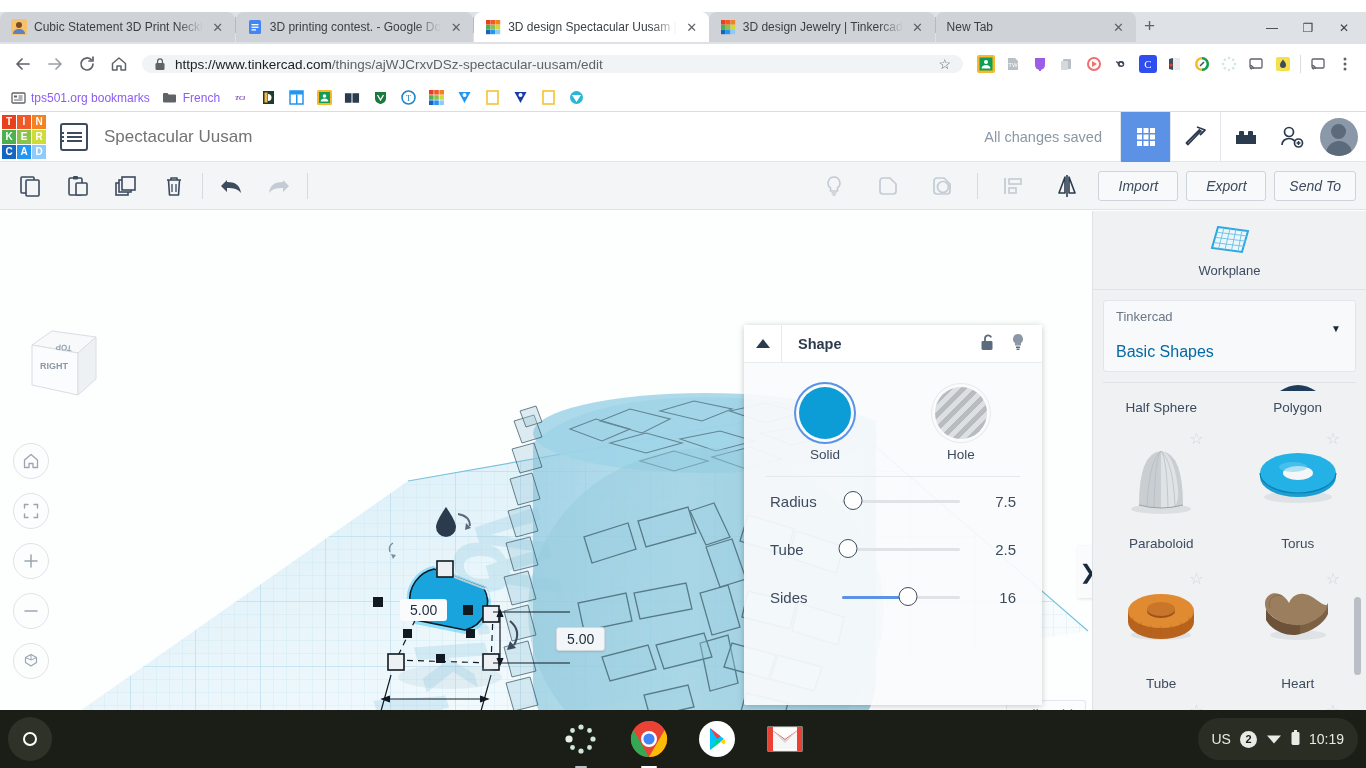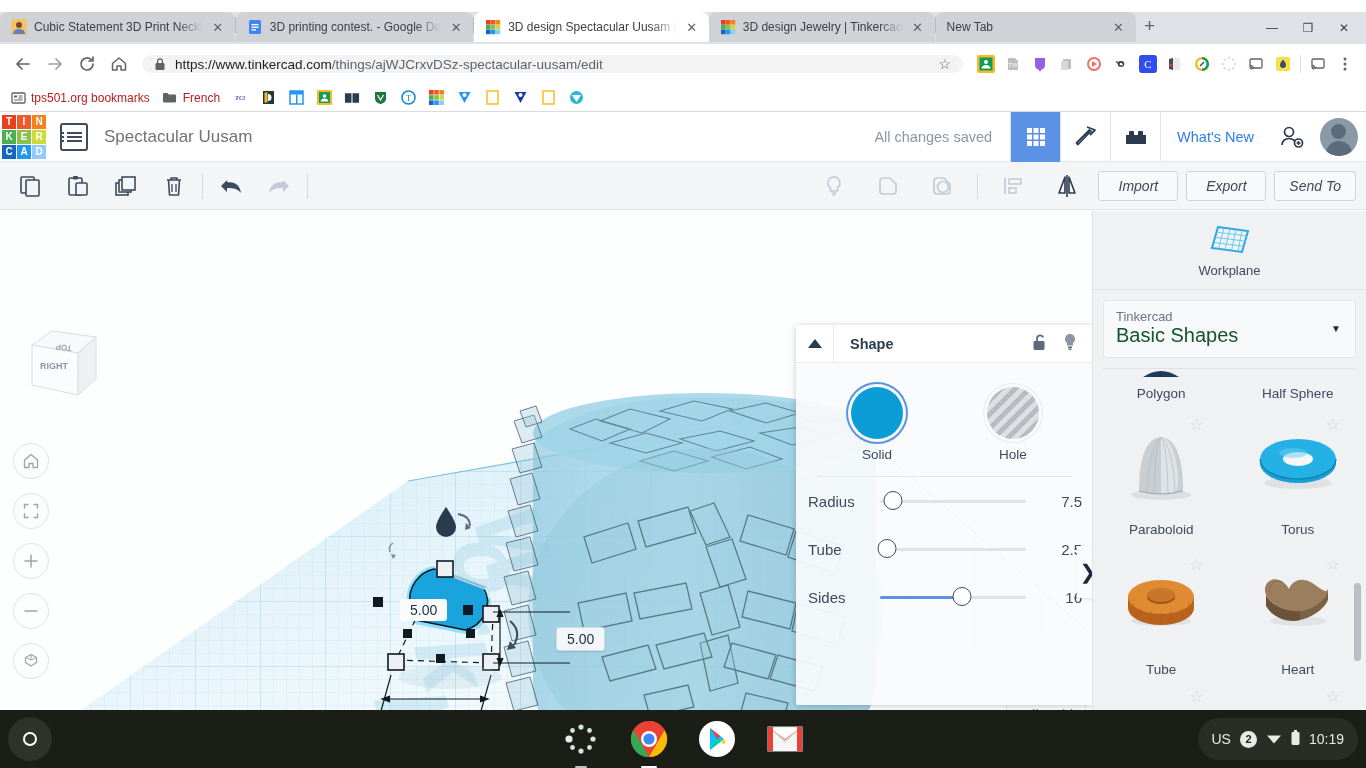--- a/index.html
+++ b/index.html
@@ -52,21 +52,21 @@
     margin: 0 6px; font-size: 13.5px; color: #202124;
   }
   .omni-url .dim { color: #5f6368; }
   .omni-star { margin-left: auto; color: #5f6368; font-size: 14px; }
   .ext-icons { display: flex; align-items: center; gap: 1px; padding-left: 2px; }
   .ext-icons > * { width: 26px; height: 26px; display: flex; align-items: center; justify-content: center; }
   .vdivider { width: 1px; height: 18px; background: #dadce0; margin: 0 3px; }
 
   .bookmarks-bar {
     height: 28px; background: #ffffff; display: flex; align-items: center;
-    padding: 0 10px; gap: 12px; font-size: 12px; color: #b91c1c;
+    padding: 0 10px; gap: 12px; font-size: 12px; color: #8b5cf6;
     border-bottom: 1px solid #dadce0;
   }
   .bm { display: flex; align-items: center; gap: 5px; white-space: nowrap; }
   .bm-ic { width: 16px; height: 16px; display:flex; align-items:center; justify-content:center; }
 
   
   .app { position: relative; width: 1366px; height: 668px; background: #fff; }
 
   .tc-header {
     height: 50px; background: #ffffff; display: flex; align-items: center;
@@ -126,41 +126,41 @@
   }
   .snap-row { position: absolute; right: 6px; bottom: 10px; display: flex; align-items: center; gap: 10px; }
   .snap-label { font-size: 14px; color: #5b6876; }
   .snap-select {
     height: 28px; padding: 0 8px 0 10px; background: #f7f9fa; border: 1px solid #d6dbe1; border-radius: 3px;
     font-size: 14px; color: #3d4b5e; display: flex; align-items: center; gap: 16px;
   }
 
   
   .shape-panel {
-    position: absolute; left: 796px; top: 213px; width: 298px; height: 380px;
+    position: absolute; left: 744px; top: 213px; width: 298px; height: 380px;
     background: rgba(250,251,252,0.93); box-shadow: 0 1px 6px rgba(0,0,0,.22); border-radius: 2px;
   }
   .sp-head { height: 38px; display: flex; align-items: center; background: #fff; border-bottom: 1px solid #e7eaee; }
   .sp-collapse { width: 38px; height: 38px; display: flex; align-items: center; justify-content: center; border-right: 1px solid #e7eaee; }
   .sp-title { font-size: 14.5px; font-weight: bold; color: #2b3b4e; margin-left: 16px; }
   .sp-head-icons { margin-left: auto; display: flex; align-items: center; gap: 14px; padding-right: 16px; color: #5a6b7d; }
   .sp-body { padding: 14px 0 0; }
   .swatch-row { display: flex; justify-content: center; gap: 84px; padding-top: 10px; }
   .sw-col { display: flex; flex-direction: column; align-items: center; gap: 8px; }
   .sw {
     width: 52px; height: 52px; border-radius: 50%;
   }
   .sw.solid { background: #0d9dd6; box-shadow: 0 0 0 3px #fafbfc, 0 0 0 5px #5b92e5; }
   .sw.hole {
     background: repeating-linear-gradient(-45deg, #b8bcc0 0 5px, #dde0e3 5px 10px);
     box-shadow: 0 0 0 3px #fafbfc, 0 0 0 4px #e7eaee;
   }
   .sw-lbl { font-size: 13.5px; color: #3d4b5e; }
   .sp-divider { height: 1px; background: #e4e8ec; margin: 14px 22px 0; }
-  .slider-row { display: flex; align-items: center; height: 48px; padding: 0 12px; }
+  .slider-row { display: flex; align-items: center; height: 48px; padding: 0 26px; }
   .sl-name { width: 72px; font-size: 15px; color: #3d4b5e; }
   .sl-track { position: relative; flex: 1; height: 20px; margin-right: 12px; }
   .sl-bar { position: absolute; left: 0; top: 9px; width: 100%; height: 3px; background: #dfe3e8; border-radius: 2px; }
   .sl-fill { position: absolute; left: 0; top: 9px; height: 3px; background: #5b92e5; border-radius: 2px; }
   .sl-knob {
     position: absolute; top: 0; width: 19px; height: 19px; border-radius: 50%;
     background: #fff; border: 1.5px solid #3d4b5e; transform: translateX(-50%);
   }
   .sl-val { width: 44px; text-align: right; font-size: 15px; color: #3d4b5e; }
   .panel-chevron {
@@ -176,21 +176,21 @@
   }
   .rs-tools { height: 78px; display: flex; }
   .rs-tool { flex: 1; display: flex; flex-direction: column; align-items: center; justify-content: center; gap: 6px; }
   .rs-tool-lbl { font-size: 13px; color: #3d4b5e; }
   .rs-sep { height: 1px; background: #dfe3e8; }
   .rs-dropdown {
     margin: 10px 10px 0; background: #f7f9fa; border: 1px solid #e2e5e9; border-radius: 3px;
     padding: 8px 12px 10px; display: flex; align-items: center; position: relative;
   }
   .rs-dd-sub { font-size: 13px; color: #6b7786; }
-  .rs-dd-main { font-size: 20px; color: #14532d; margin-top: 0; }
+  .rs-dd-main { font-size: 16px; color: #0369a1; margin-top: 19px; }
   .rs-dd-caret { position: absolute; right: 14px; top: 22px; color: #1b2a3a; font-size: 10px; }
   .rs-hr { height: 1px; background: #dfe3e8; margin: 10px 10px 0; }
   .shape-grid { position: relative; height: 348px; overflow: hidden; }
   .sg-row { display: flex; }
   .sg-cell { flex: 1; height: 140px; position: relative; display: flex; flex-direction: column; align-items: center; justify-content: flex-end; padding-bottom: 6px; }
   .sg-star { position: absolute; right: 26px; top: 12px; color: #cfd5db; font-size: 16px; }
   .sg-lbl { font-size: 13.5px; color: #3d4b5e; }
   .sg-thumb { flex: 1; display: flex; align-items: center; justify-content: center; width: 100%; }
   .rs-scroll { position: absolute; right: 5px; top: 214px; width: 7px; height: 78px; background: #b9bfc5; border-radius: 4px; }
 
@@ -593,21 +593,20 @@
             <path d="M14 3l8 3-5 5M18.5 6.5L5 20.5l-1.5-1.5L17 5.5" stroke="#2b3b4e" stroke-width="1.8" fill="none" stroke-linejoin="round"></path>
           </svg>
       </div>
       <div class="hdr-icobtn">
         <svg width="26" height="20" viewBox="0 0 26 20">
             <path d="M3 8h20v9H3z" fill="#2b3b4e"></path>
             <rect x="6" y="4" width="5" height="5" rx="1" fill="#2b3b4e"></rect>
             <rect x="15" y="4" width="5" height="5" rx="1" fill="#2b3b4e"></rect>
           </svg>
       </div>
-      <div class="whatsnew">What's New</div>
       <div style="width:44px;height:50px;display:flex;align-items:center;justify-content:center">
         <svg width="26" height="26" viewBox="0 0 26 26">
             <circle cx="10" cy="8" r="4.5" fill="none" stroke="#2b3b4e" stroke-width="1.7"></circle>
             <path d="M3 21c0-4 3.2-6.5 7-6.5s7 2.5 7 6.5" fill="none" stroke="#2b3b4e" stroke-width="1.7"></path>
             <circle cx="19.5" cy="19" r="4" fill="#fff" stroke="#2b3b4e" stroke-width="1.7"></circle>
             <path d="M19.5 17v4M17.5 19h4" stroke="#2b3b4e" stroke-width="1.5"></path>
           </svg>
       </div>
       <div class="avatar"></div>
     </div>
@@ -1002,27 +1001,27 @@
       </div>
       <div class="rs-dd-caret">▼</div>
     </div>
 
     <div class="rs-hr"></div>
 
     <div class="shape-grid">
 
       <div class="sg-row">
         <div class="sg-cell" style="height:34px;justify-content:flex-end;padding-bottom:2px">
+          <div class="sg-lbl">Half Sphere</div>
+        </div>
+        <div class="sg-cell" style="height:34px;justify-content:flex-end;padding-bottom:2px">
           <svg width="52" height="12" viewBox="0 0 52 12" style="position:absolute;top:-4px">
             <path d="M8,12 Q26,0 44,12z" fill="#1f3b5c"></path>
           </svg>
           <div class="sg-lbl">Polygon</div>
-        </div>
-        <div class="sg-cell" style="height:34px;justify-content:flex-end;padding-bottom:2px">
-          <div class="sg-lbl">Half Sphere</div>
         </div>
       </div>
 
       <div class="sg-row">
         <div class="sg-cell">
           <span class="sg-star">☆</span>
           <div class="sg-thumb">
             <svg width="80" height="76" viewBox="0 0 80 76">
               <ellipse cx="40" cy="70" rx="30" ry="5" fill="#cfd3d6" opacity="0.6"></ellipse>
               <path d="M18,66 Q18,14 40,12 Q62,14 62,66 Q40,72 18,66z" fill="#c9ced2"></path>

